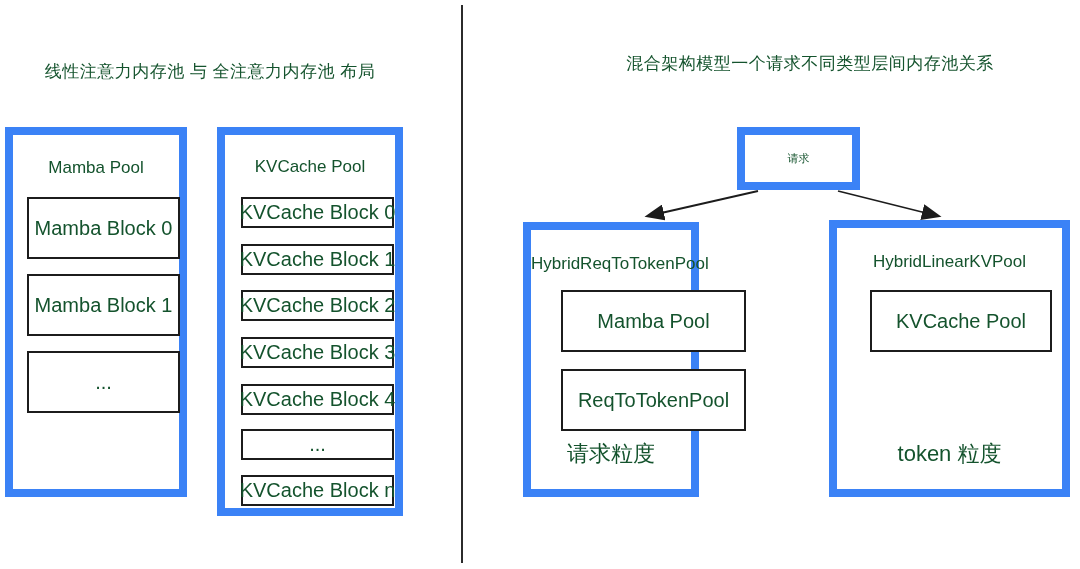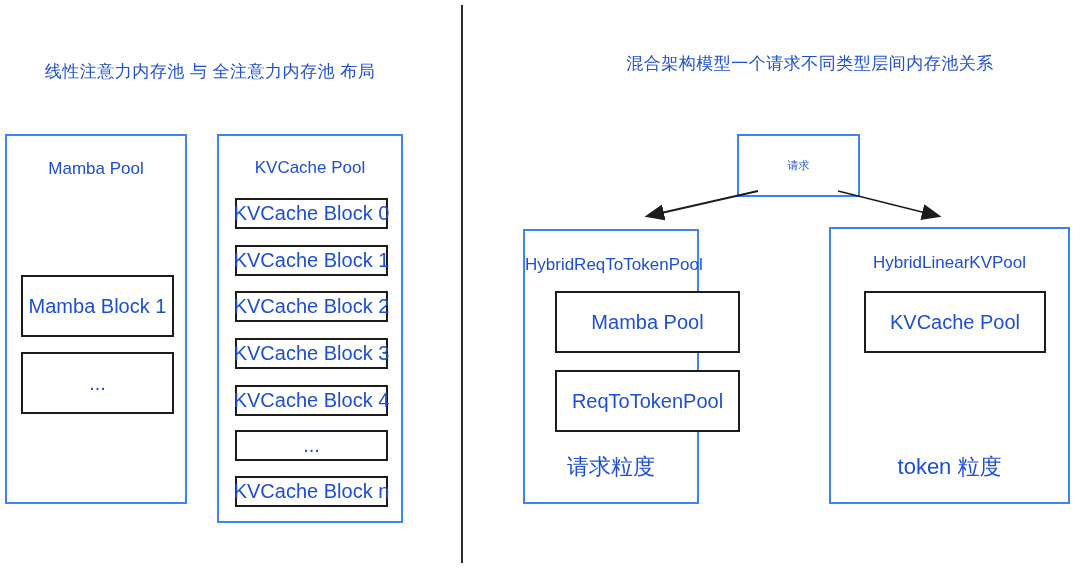--- a/index.html
+++ b/index.html
@@ -1,25 +1,25 @@
 <!DOCTYPE html>
 <html><head>
 <meta charset="utf-8">
 <style>
   html,body{margin:0;padding:0;background:#fff;}
   .canvas{
     position:relative;width:1080px;height:569px;background:#ffffff;
     font-family:"Liberation Sans","DejaVu Sans",sans-serif;
-    color:#1d4ed8;overflow:hidden;
+    color:#14532d;overflow:hidden;
   }
   .title{position:absolute;text-align:center;font-size:17px;letter-spacing:.5px;white-space:nowrap;}
   .left-title{left:0;width:420px;top:60px;}
   .right-title{left:540px;width:540px;top:52px;}
   .divider{position:absolute;left:461px;top:5px;width:2px;height:558px;background:#2b2b2b;}
-  .box{position:absolute;border:2px solid #3b82f6;background:#fff;box-sizing:border-box;margin-top:7px;}
+  .box{position:absolute;border:8px solid #3b82f6;background:#fff;box-sizing:border-box;}
   .box-title{position:absolute;left:0;right:0;text-align:center;font-size:17px;white-space:nowrap;}
   .block{
     position:absolute;border:2px solid #1c1c1c;box-sizing:border-box;background:#fff;
     display:flex;align-items:center;justify-content:center;font-size:20px;white-space:nowrap;
   }
   
   .mamba-pool{left:5px;top:127px;width:182px;height:370px;}
   .mamba-pool .box-title{top:23px;}
   .mamba-pool .block{left:14px;width:153px;height:62px;}
   .mb0{top:62px;} .mb1{top:139px;} .mb2{top:216px;} .mb3{top:293px;}
@@ -48,20 +48,21 @@
 <body>
 
 <div class="canvas">
 
   <div class="title left-title">线性注意力内存池 与 全注意力内存池 布局</div>
   <div class="title right-title">混合架构模型一个请求不同类型层间内存池关系</div>
   <div class="divider"></div>
 
   <div class="box mamba-pool">
     <div class="box-title">Mamba Pool</div>
+    <div class="block mb0">Mamba Block 0</div>
     <div class="block mb1">Mamba Block 1</div>
     <div class="block mb2">...</div>
   </div>
 
   <div class="box kvcache-pool">
     <div class="box-title">KVCache Pool</div>
     <div class="block kb0">KVCache Block 0</div>
     <div class="block kb1">KVCache Block 1</div>
     <div class="block kb2">KVCache Block 2</div>
     <div class="block kb3">KVCache Block 3</div>

